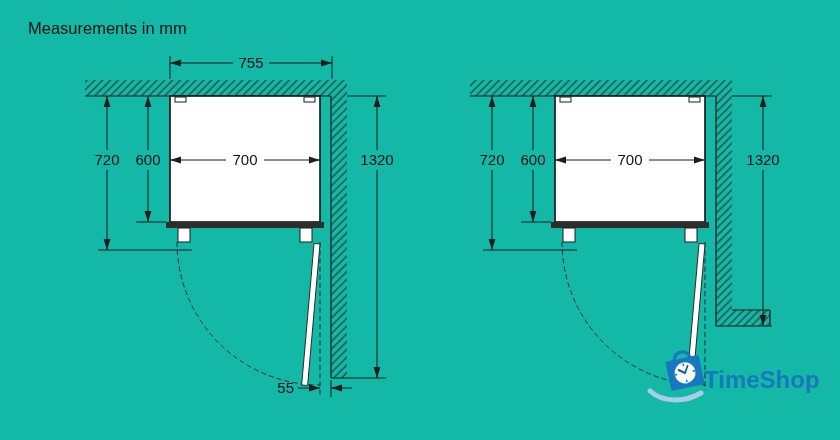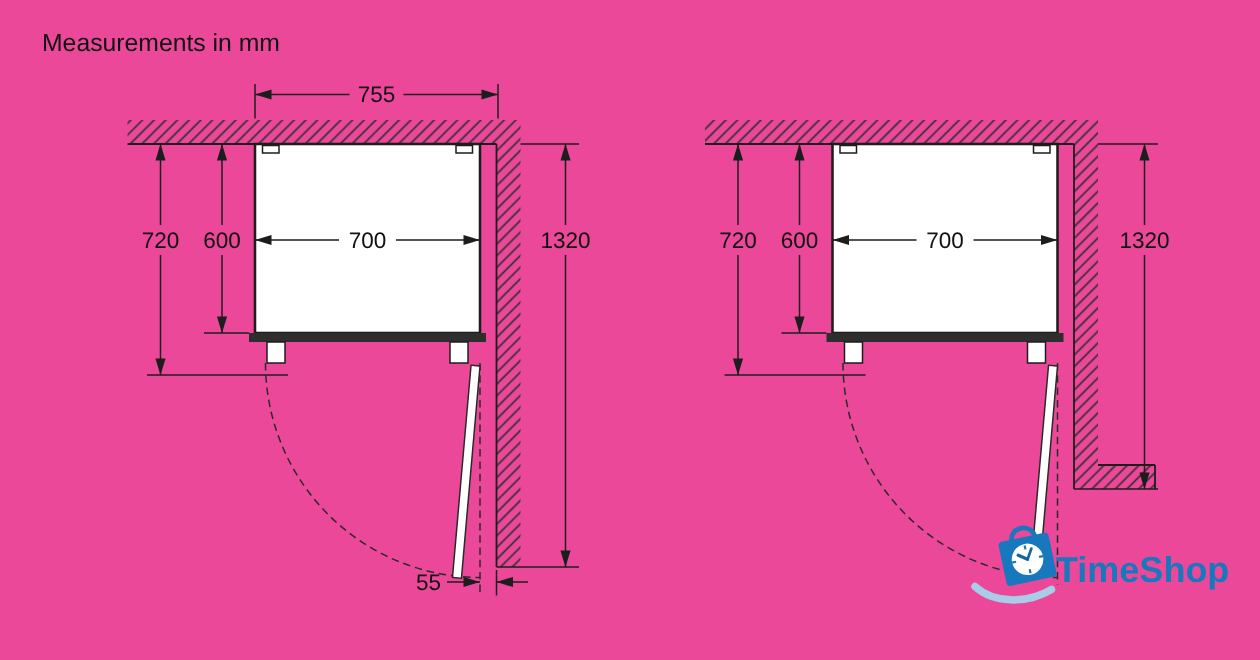--- a/index.html
+++ b/index.html
@@ -1,16 +1,16 @@
 <!DOCTYPE html>
 <html><head>
 <meta charset="utf-8">
 <style>
   html,body{margin:0;padding:0;background:#fff;}
-  .stage{position:relative;width:840px;height:440px;background:#ec4899;overflow:hidden;
+  .stage{position:relative;width:840px;height:440px;background:#14b8a6;overflow:hidden;
          font-family:"Liberation Sans",sans-serif;}
   svg{display:block;}
   .dl{stroke:#1d1d1d;stroke-width:1;fill:none;}
   .wallline{stroke:#1d1d1d;stroke-width:1.2;fill:none;}
   .box{stroke:#1d1d1d;stroke-width:1.7;fill:#ffffff;}
   .small{stroke:#1d1d1d;stroke-width:1;fill:#ffffff;}
   .doorbar{fill:#2e2e2e;stroke:none;}
   .dash{stroke:#2a2a2a;stroke-width:1;fill:none;stroke-dasharray:5 3.2;}
   .door{fill:#ffffff;stroke:#2a2a2a;stroke-width:1;}
   .ah{fill:#1d1d1d;stroke:none;}

